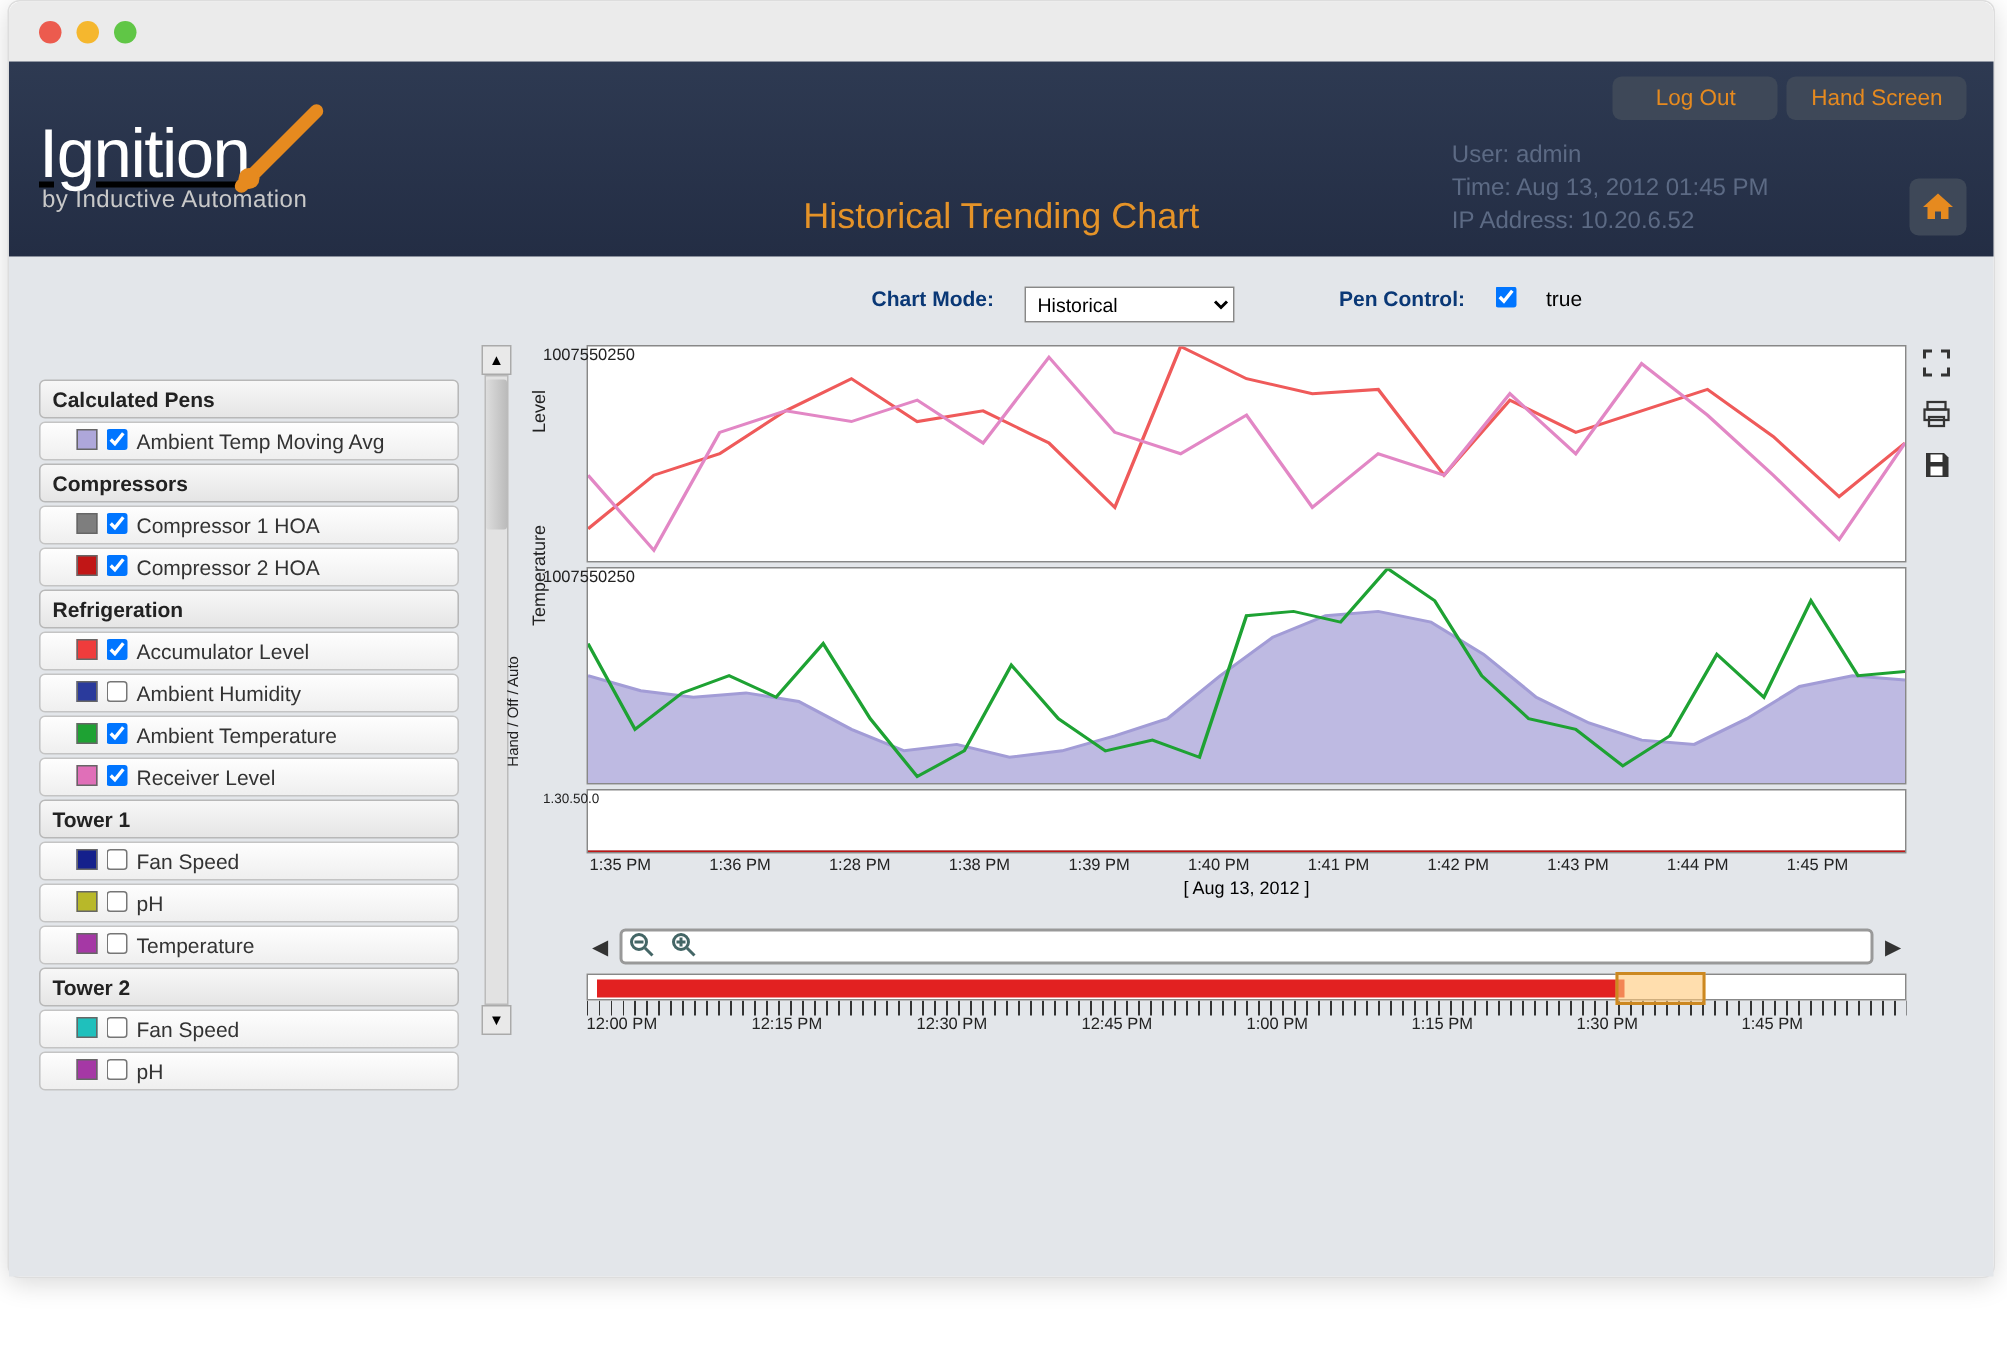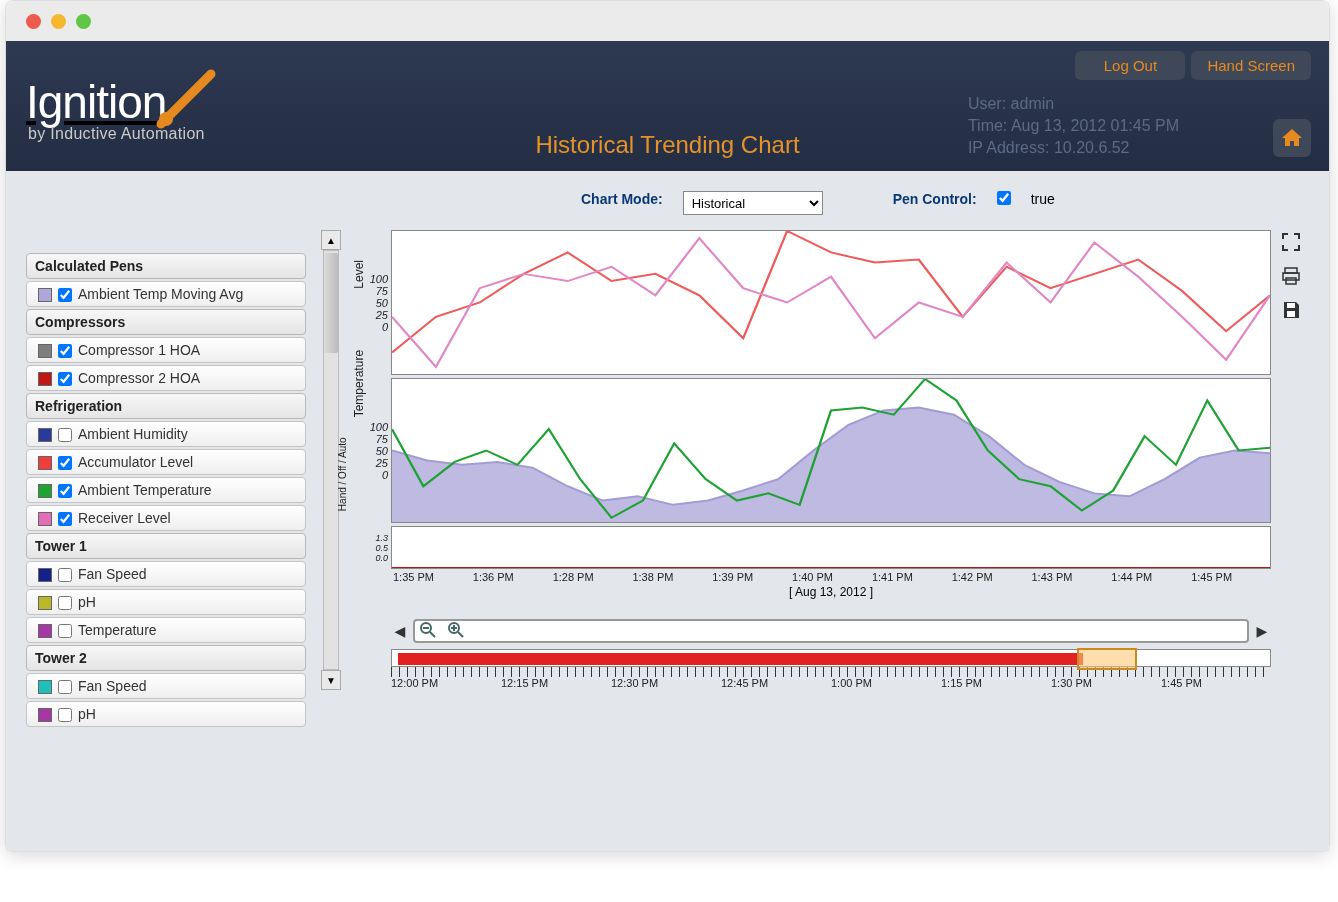--- a/index.html
+++ b/index.html
@@ -18,21 +18,21 @@
 .logo-sub { color: #c9c9c9; font-size: 16px; margin-top: -4px; margin-left: 2px; letter-spacing: .3px; }
 .page-title { position: absolute; left: 50%; transform: translateX(-50%); bottom: 12px; color: #e59328; font-size: 24px; font-weight: 400; }
 .user-block { position: absolute; right: 150px; bottom: 12px; color: #5c6a84; font-size: 16px; line-height: 22px; }
 .header-buttons { position: absolute; right: 18px; top: 10px; display: flex; flex-direction: row; gap: 6px; align-items: center; }
 .hb-btn { background: #3e4858; color: #e68a1f; border: none; border-radius: 6px; padding: 6px 16px; font-size: 15px; cursor: pointer; min-width: 110px; text-align: center; }
 .home-btn { position: absolute; right: 18px; bottom: 14px; width: 38px; height: 38px; background: #3e4858; border-radius: 6px; display: flex; align-items: center; justify-content: center; cursor: pointer; }
 
 .body { display: flex; background: #e3e6ea; padding: 20px 20px 30px 20px; min-height: 680px; }
 .sidebar { width: 280px; margin-top: 60px; }
 .pen-group-hdr { background: linear-gradient(#f7f7f7,#e5e5e5); border: 1px solid #b8b8b8; border-radius: 4px; padding: 4px 8px; font-size: 14px; font-weight: bold; color: #222; margin-top: 2px; }
-.pen-item { display: flex; align-items: flex-end; gap: 6px; background: linear-gradient(#fefefe,#efefef); border: 1px solid #c4c4c4; border-radius: 4px; padding: 4px 11px; margin-top: 2px; font-size: 14px; color: #333; }
+.pen-item { display: flex; align-items: flex-start; gap: 6px; background: linear-gradient(#fefefe,#efefef); border: 1px solid #c4c4c4; border-radius: 4px; padding: 4px 24px; margin-top: 2px; font-size: 14px; color: #333; }
 .pen-swatch { width: 14px; height: 14px; border: 1px solid #666; }
 .pen-check { width: 14px; height: 14px; }
 
 .main { flex: 1; margin-left: 15px; position: relative; }
 .controls { display: flex; gap: 20px; margin-bottom: 15px; margin-left: 260px; }
 .ctrl-label { color: #0a3876; font-weight: bold; font-size: 14px; }
 .ctrl-select { width: 140px; height: 24px; border: 1px solid #888; font-size: 13px; padding: 0 4px; background: #fff; }
 .ctrl-check { width: 14px; height: 14px; }
 
 .chart-row { display: flex; align-items: flex-start; }
@@ -43,21 +43,21 @@
 
 .charts { flex: 1; margin-left: 10px; }
 .chart-box { background: #fff; border: 1px solid #888; position: relative; }
 .chart1 { height: 145px; }
 .chart2 { height: 145px; margin-top: 3px; }
 .chart3 { height: 43px; margin-top: 3px; }
 .ylabel { position: absolute; left: -40px; top: 50%; transform: rotate(-90deg) translateX(50%); transform-origin: left top; font-size: 12px; color: #222; white-space: nowrap; }
 .xaxis { font-size: 12px; text-align: center; padding-top: 2px; }
 .tick-row { display: flex; font-size: 11px; color: #222; padding: 2px 0 0 2px; }
 .tick-row span { flex: 1; text-align: left; }
-.yaxis-ticks { position: absolute; left: -30px; top: 0; height: 100%; display: flex; flex-direction: column; justify-content: center; font-size: 11px; color: #222; text-align: right; width: 26px; font-style: italic; }
+.yaxis-ticks { position: absolute; left: -30px; top: 0; height: 100%; display: flex; justify-content: space-between; font-size: 11px; color: #222; text-align: right; width: 26px; }
 
 .range-row { display: flex; align-items: center; margin-top: 20px; gap: 4px; }
 .arrow-btn { width: 18px; height: 18px; cursor: pointer; color: #333; display:flex; align-items:center; justify-content:center; font-size:14px; }
 .range-box { flex: 1; height: 24px; border: 2px solid #999; background: #fff; border-radius: 4px; display: flex; align-items: center; position: relative; font-size: 13px; }
 .range-box .zoom { width: 20px; height: 20px; margin: 0 4px; cursor: pointer; }
 .range-label { flex:1; text-align:center; }
 
 .overview { margin-top: 6px; position: relative; height: 18px; background: #fff; border: 1px solid #888; }
 .overview-red { position: absolute; left: 6px; top: 3px; height: 12px; width: 78%; background: #e22121; }
 .overview-thumb { position: absolute; left: 78%; top: -2px; width: 60px; height: 22px; border: 2px solid #cc8821; background: rgba(255,200,120,.6); cursor:pointer; }
@@ -125,28 +125,28 @@
           <input type="checkbox" class="pen-check" checked="" style="">
           <span>Compressor 1 HOA</span>
         </div>
         <div class="pen-item">
           <span class="pen-swatch" style="background: rgb(193, 22, 22);"></span>
           <input type="checkbox" class="pen-check" checked="" style="">
           <span>Compressor 2 HOA</span>
         </div>
         <div class="pen-group-hdr">Refrigeration</div>
         <div class="pen-item">
+          <span class="pen-swatch" style="background: rgb(239, 60, 60);"></span>
+          <input type="checkbox" class="pen-check" checked="" style="">
+          <span>Accumulator Level</span>
+        </div>
+        <div class="pen-item">
           <span class="pen-swatch" style="background: rgb(42, 58, 156);"></span>
           <input type="checkbox" class="pen-check" style="">
           <span>Ambient Humidity</span>
-        </div>
-        <div class="pen-item">
-          <span class="pen-swatch" style="background: rgb(239, 60, 60);"></span>
-          <input type="checkbox" class="pen-check" checked="" style="">
-          <span>Accumulator Level</span>
         </div>
         <div class="pen-item">
           <span class="pen-swatch" style="background: rgb(30, 162, 51);"></span>
           <input type="checkbox" class="pen-check" checked="" style="">
           <span>Ambient Temperature</span>
         </div>
         <div class="pen-item">
           <span class="pen-swatch" style="background: rgb(224, 111, 184);"></span>
           <input type="checkbox" class="pen-check" checked="" style="">
           <span>Receiver Level</span>

